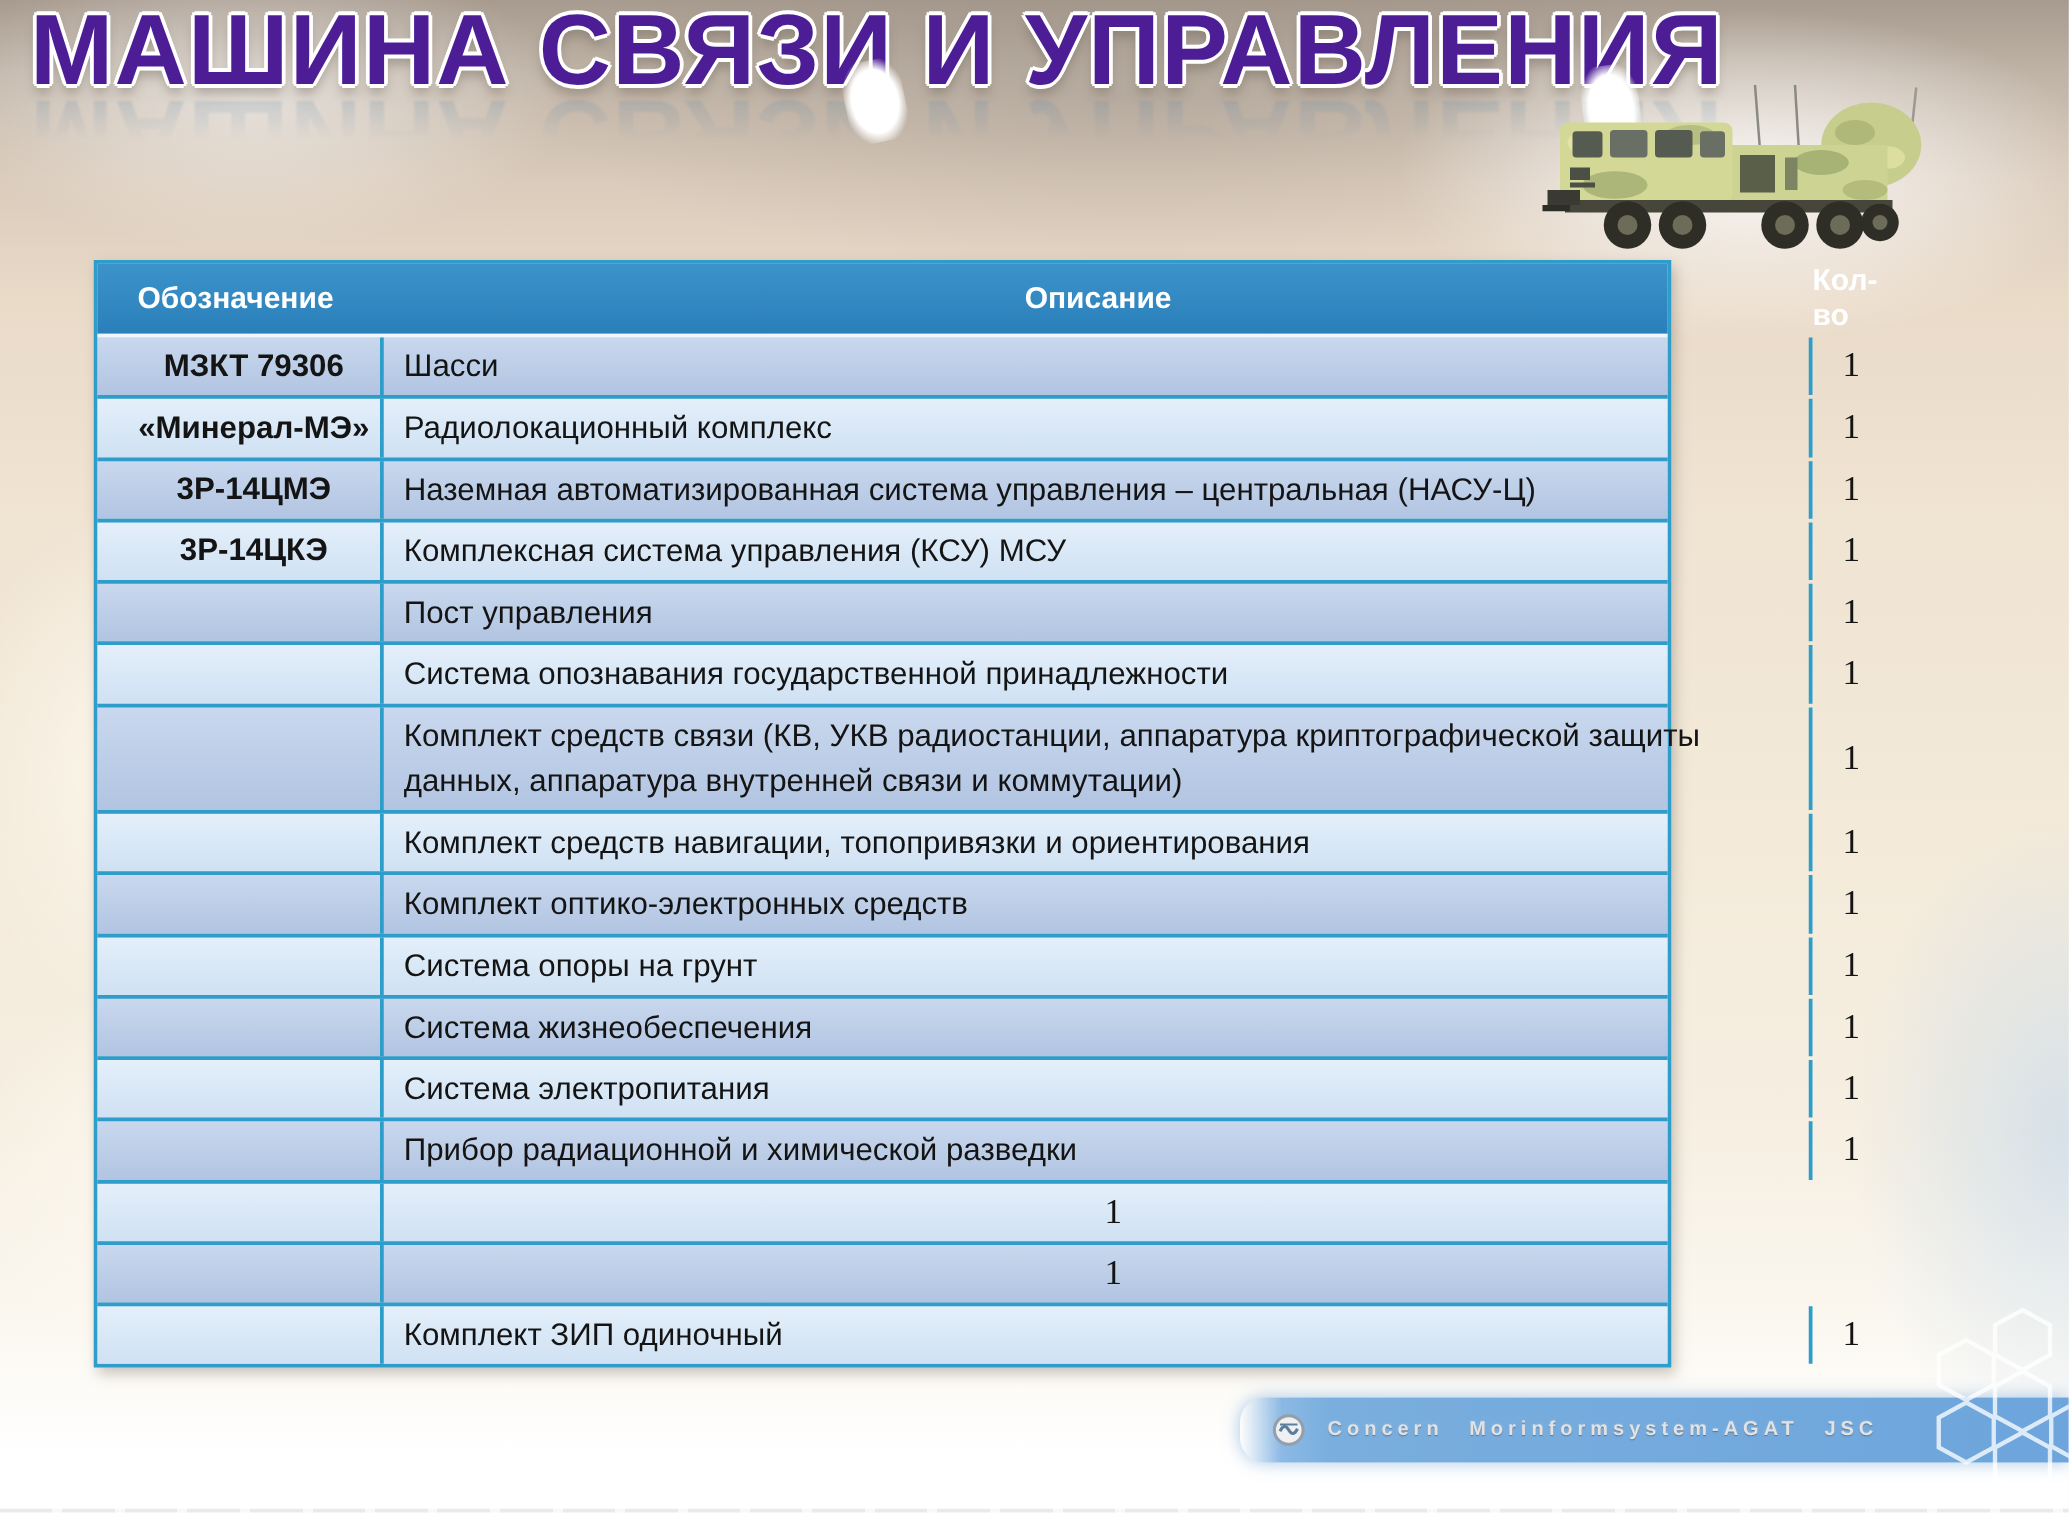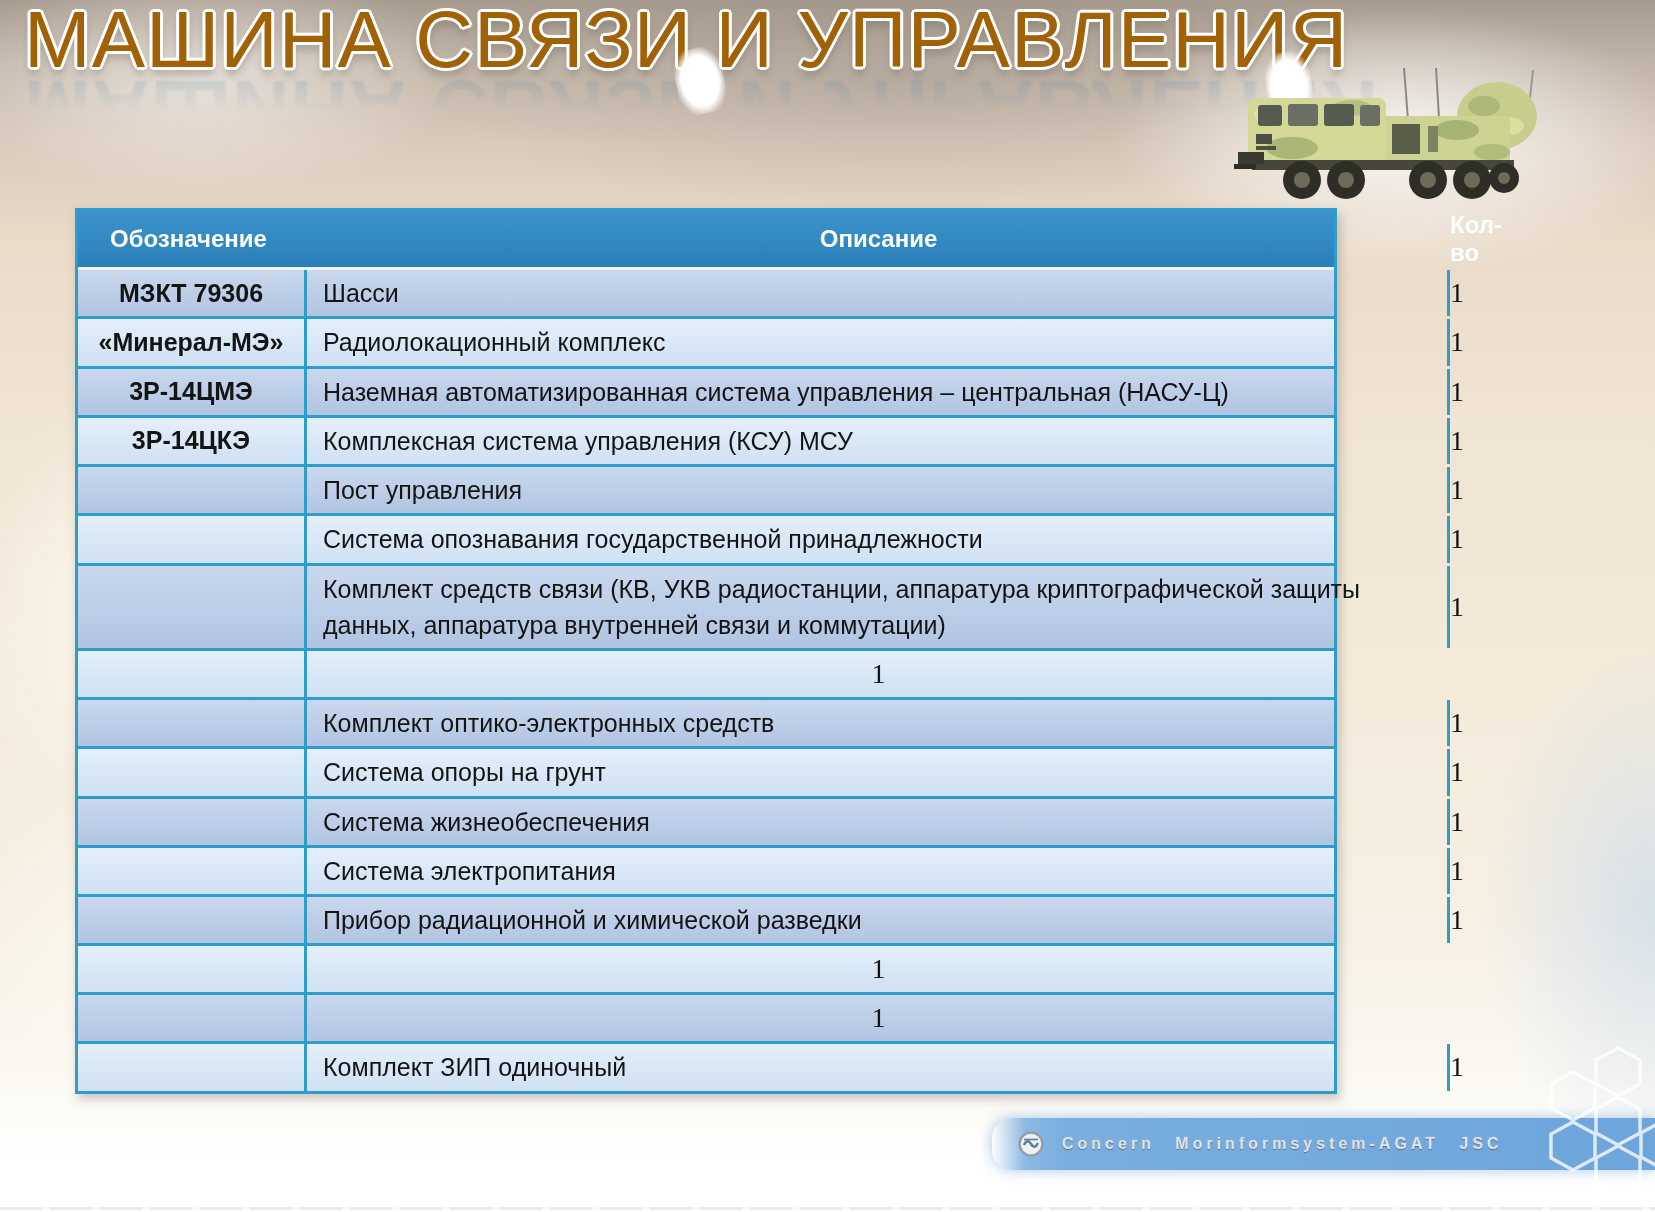--- a/index.html
+++ b/index.html
@@ -13,22 +13,22 @@
   .blob-topleft{left:-60px;top:-40px;width:520px;height:240px;background:radial-gradient(ellipse at center,rgba(255,255,255,.55),rgba(255,255,255,0) 70%);}
   .blob-topcenter{left:430px;top:-60px;width:950px;height:280px;background:radial-gradient(ellipse at center,rgba(120,112,108,.20),rgba(120,112,108,0) 70%);}
   .blob-truckglow{left:1120px;top:10px;width:560px;height:260px;background:radial-gradient(ellipse at center,rgba(255,255,255,.85),rgba(255,255,255,0) 72%);}
   .blob-map1{left:-40px;top:400px;width:300px;height:420px;background:radial-gradient(ellipse at center,rgba(255,252,244,.7),rgba(255,252,244,0) 70%);}
   .blob-map2{left:-20px;top:780px;width:260px;height:320px;background:radial-gradient(ellipse at center,rgba(255,252,244,.6),rgba(255,252,244,0) 70%);}
   .blob-tableshade{left:1480px;top:650px;width:340px;height:520px;background:radial-gradient(ellipse at center,rgba(190,214,238,.55),rgba(190,214,238,0) 70%);}
 
   
   .title-wrap{position:absolute;left:24px;top:0;}
   .slide-title{
-    font-size:80px;font-weight:normal;letter-spacing:1px;line-height:1.0;white-space:nowrap;
-    color:#a16207;
+    font-size:80px;font-weight:bold;letter-spacing:1px;line-height:1.0;white-space:nowrap;
+    color:#4c1d95;
     text-shadow:
       -3px 0 0 #fff,3px 0 0 #fff,0 -3px 0 #fff,0 3px 0 #fff,
       -2px -2px 0 #fff,2px 2px 0 #fff,-2px 2px 0 #fff,2px -2px 0 #fff,
       0 7px 9px rgba(90,80,70,.40);
   }
   .slide-title-reflection{
     font-size:80px;font-weight:bold;letter-spacing:1px;line-height:1.0;white-space:nowrap;
     color:#5f87a8;transform:scaleY(-1);margin-top:-12px;opacity:.30;filter:blur(1px);
     -webkit-mask-image:linear-gradient(to top,rgba(0,0,0,.9) 0%,rgba(0,0,0,0) 55%);
             mask-image:linear-gradient(to top,rgba(0,0,0,.9) 0%,rgba(0,0,0,0) 55%);
@@ -54,21 +54,21 @@
   }
   .thead .hcell{display:flex;align-items:center;min-height:47px;box-sizing:border-box;}
   .h-designation{padding-left:32px;}
   .h-description{justify-content:center;}
   .h-quantity{justify-content:center;}
 
   .row{display:grid;grid-template-columns:229px 1143px 1fr;border-top:3px solid #2f9dc9;}
   .row:first-child{border-top:none;}
   .row-dark{background:linear-gradient(180deg,#c9d8ee 0%,#b1c4e1 100%);}
   .row-light{background:linear-gradient(180deg,#e4effa 0%,#cfe1f3 100%);}
-  .cell{display:flex;align-items:center;min-height:46px;box-sizing:border-box;color:#141414;}
+  .cell{display:flex;align-items:center;min-height:46px;box-sizing:border-box;color:#141414;padding-left:24px;}
   .cell-designation{justify-content:center;font-weight:bold;font-size:25px;border-right:3px solid #2f9dc9;}
   .cell-description{padding:5px 22px 5px 16px;font-size:25px;line-height:1.45;border-right:3px solid #2f9dc9;}
   .cell-quantity{justify-content:center;font-family:"Liberation Serif",serif;font-size:28px;}
 
   
   .footer-bar{
     position:absolute;left:992px;top:1118px;right:0;height:52px;
     background:linear-gradient(90deg,rgba(120,173,224,0) 0%,rgba(120,173,224,.85) 5%,#79aede 11%,#6da5dc 100%);
     border-radius:20px 0 0 20px;
     display:flex;align-items:center;
@@ -188,20 +188,21 @@
     <div class="cell cell-description">Система опознавания государственной принадлежности</div>
     <div class="cell cell-quantity">1</div>
   </div>
       <div class="row row-dark">
     <div class="cell cell-designation"></div>
     <div class="cell cell-description">Комплект средств связи (КВ, УКВ радиостанции, аппаратура криптографической защиты данных, аппаратура внутренней связи и коммутации)</div>
     <div class="cell cell-quantity">1</div>
   </div>
       <div class="row row-light">
     <div class="cell cell-designation"></div>
+    <div class="cell cell-description">Комплект средств навигации, топопривязки и ориентирования</div>
     <div class="cell cell-quantity">1</div>
   </div>
       <div class="row row-dark">
     <div class="cell cell-designation"></div>
     <div class="cell cell-description">Комплект оптико-электронных средств</div>
     <div class="cell cell-quantity">1</div>
   </div>
       <div class="row row-light">
     <div class="cell cell-designation"></div>
     <div class="cell cell-description">Система опоры на грунт</div>

